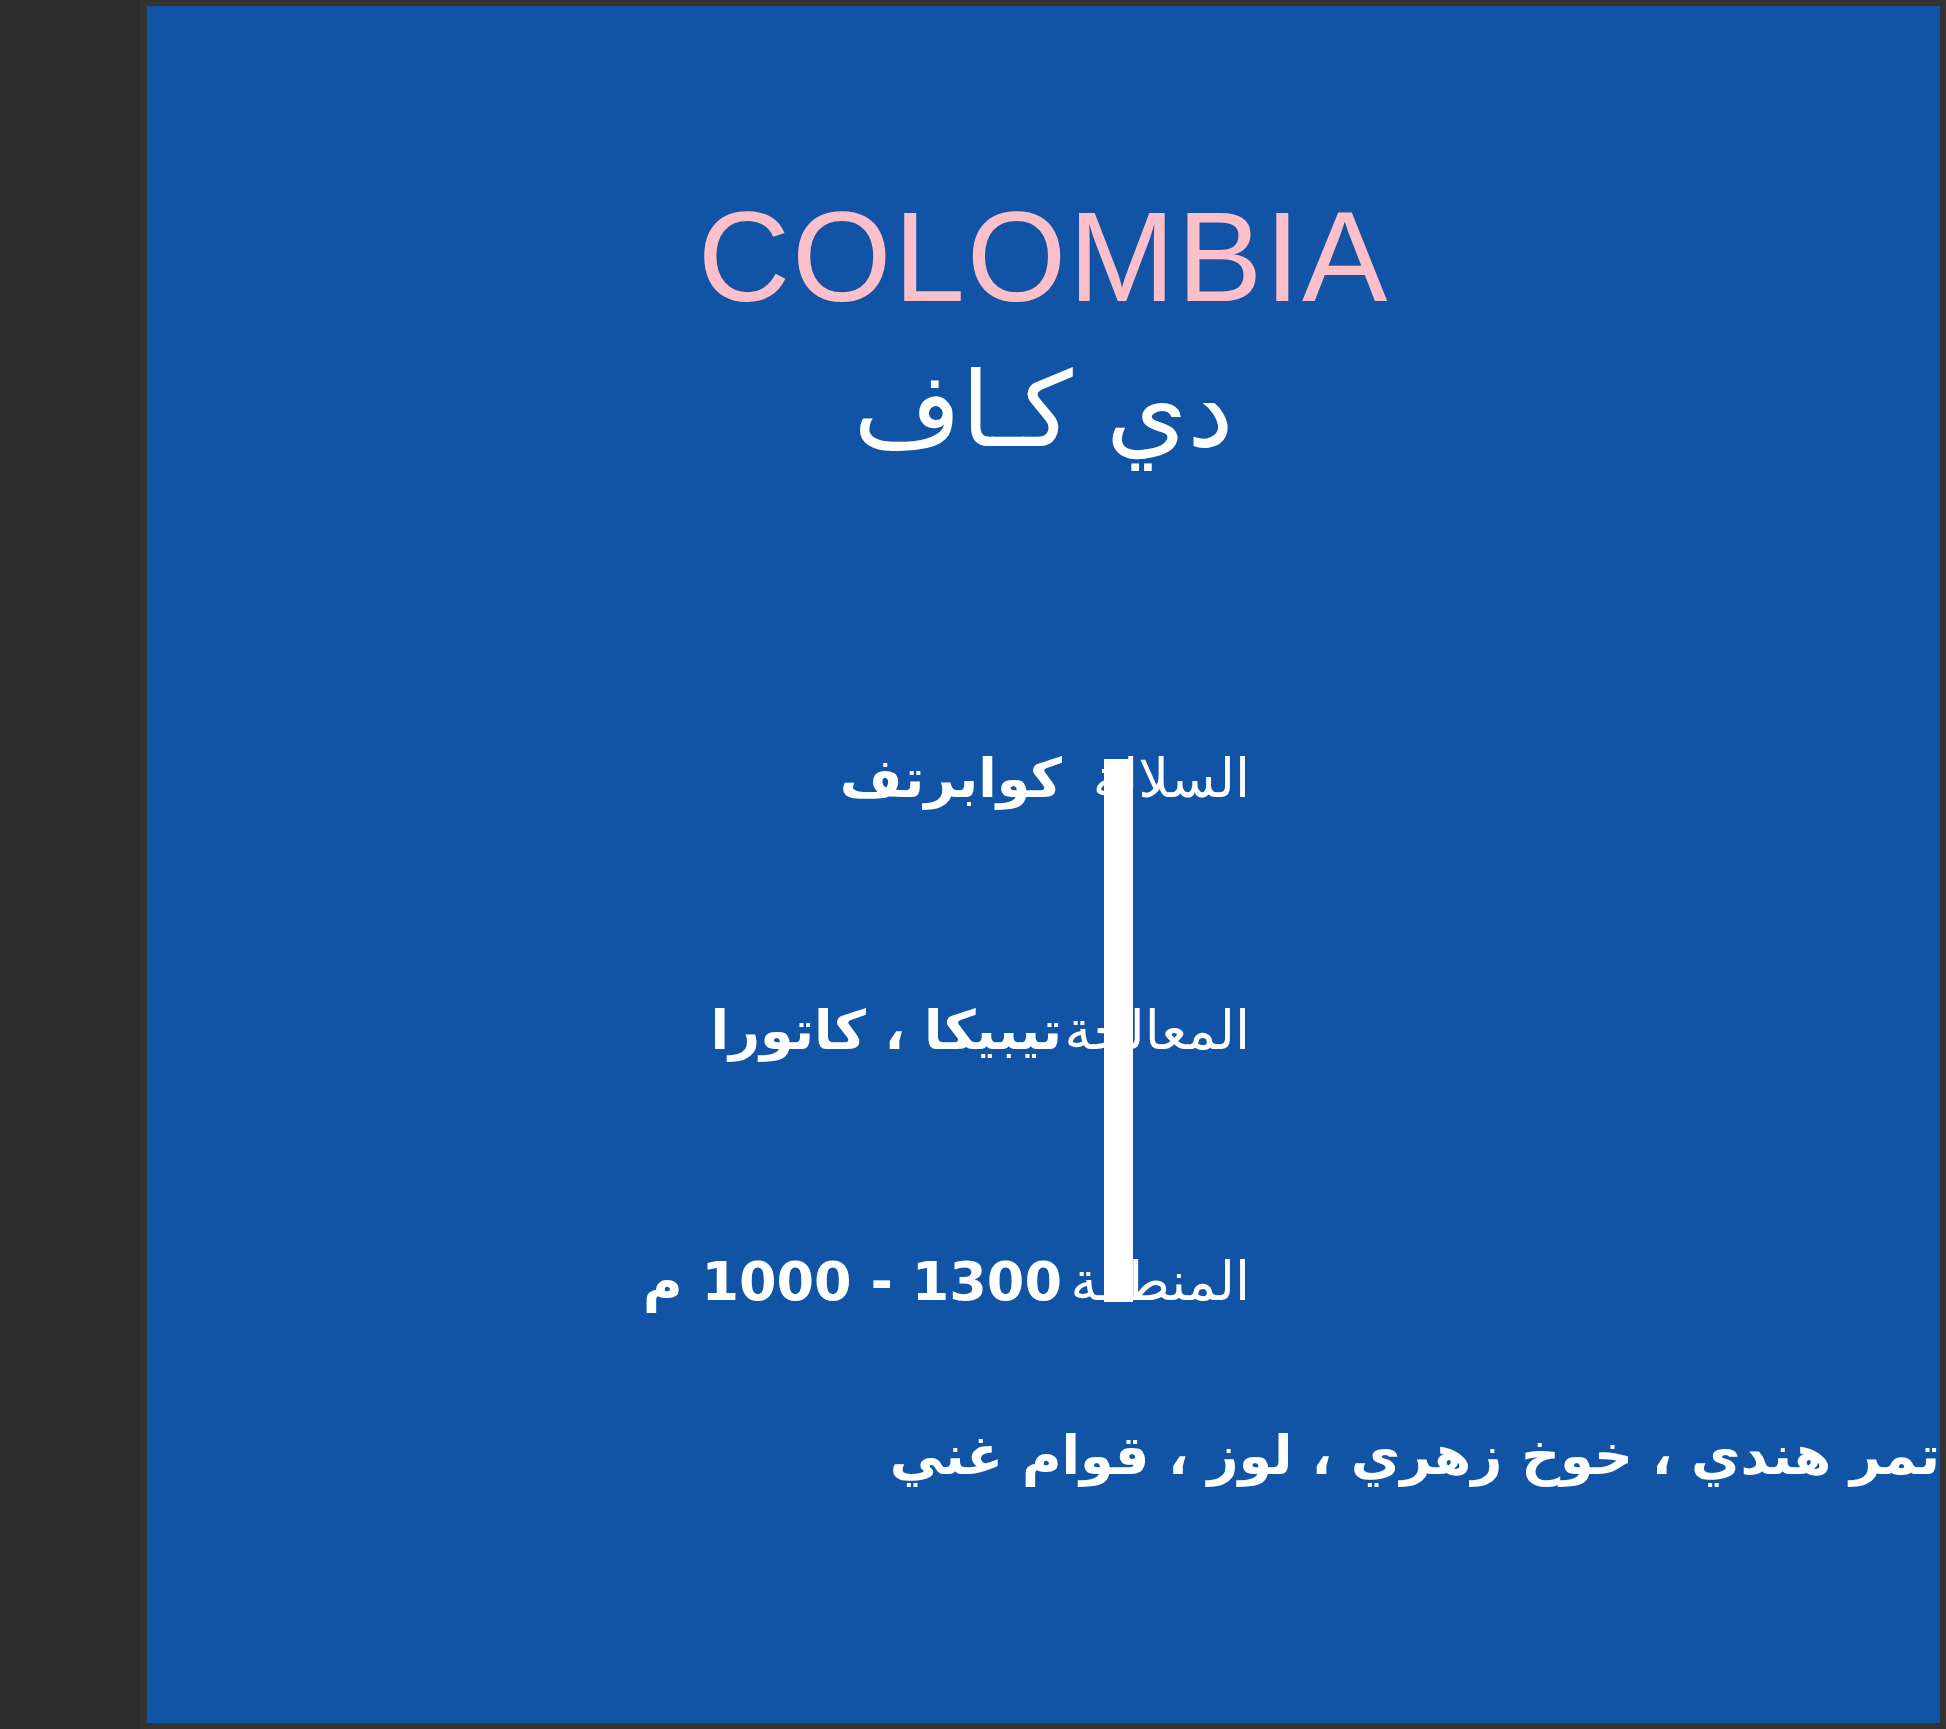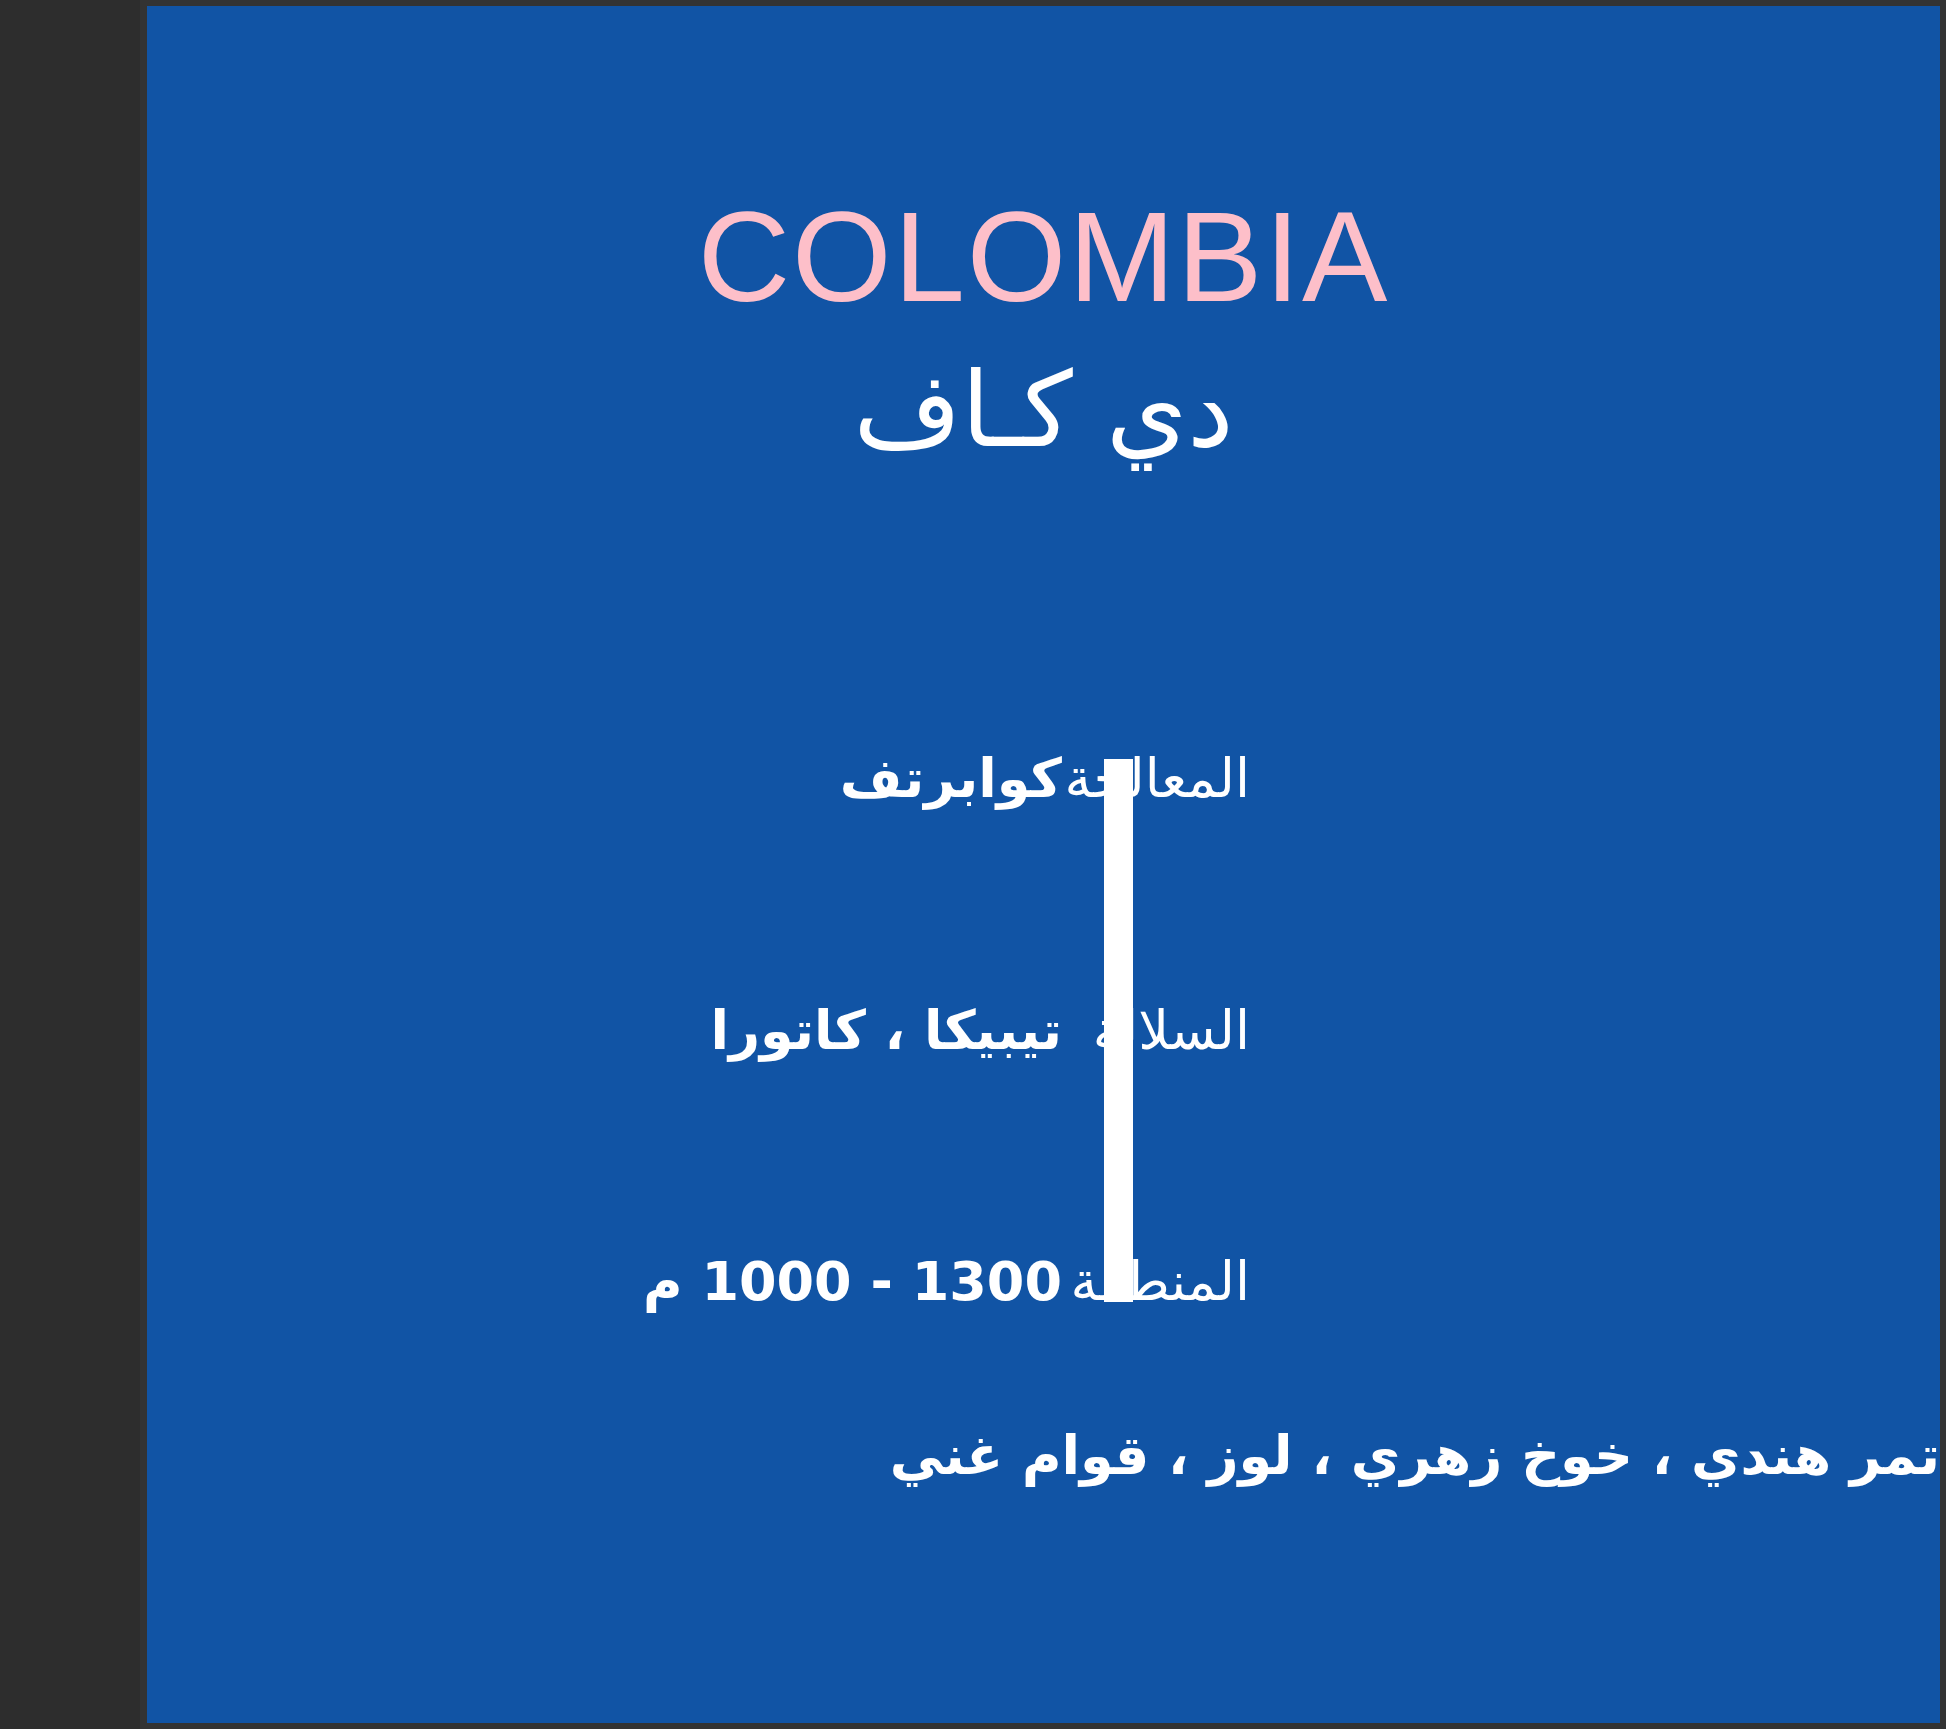--- a/index.html
+++ b/index.html
@@ -137,22 +137,22 @@
   <div class="title-block">
     <span class="origin-title">COLOMBIA</span>
     <span class="decaf-title">دي كـاف</span>
   </div>
 
   <div class="spec-area">
 
     <div class="spec-divider"></div>
 
     <div class="spec-col labels">
+      <div class="spec-cell">السلالة</div>
       <div class="spec-cell">المعالجة</div>
-      <div class="spec-cell">السلالة</div>
       <div class="spec-cell">المنطقة</div>
     </div>
 
     <div class="spec-col values">
       <div class="spec-cell">كوابرتف</div>
       <div class="spec-cell">تيبيكا ، كاتورا</div>
       <div class="spec-cell numeric">1300 - 1000 م</div>
     </div>
 
   </div>

